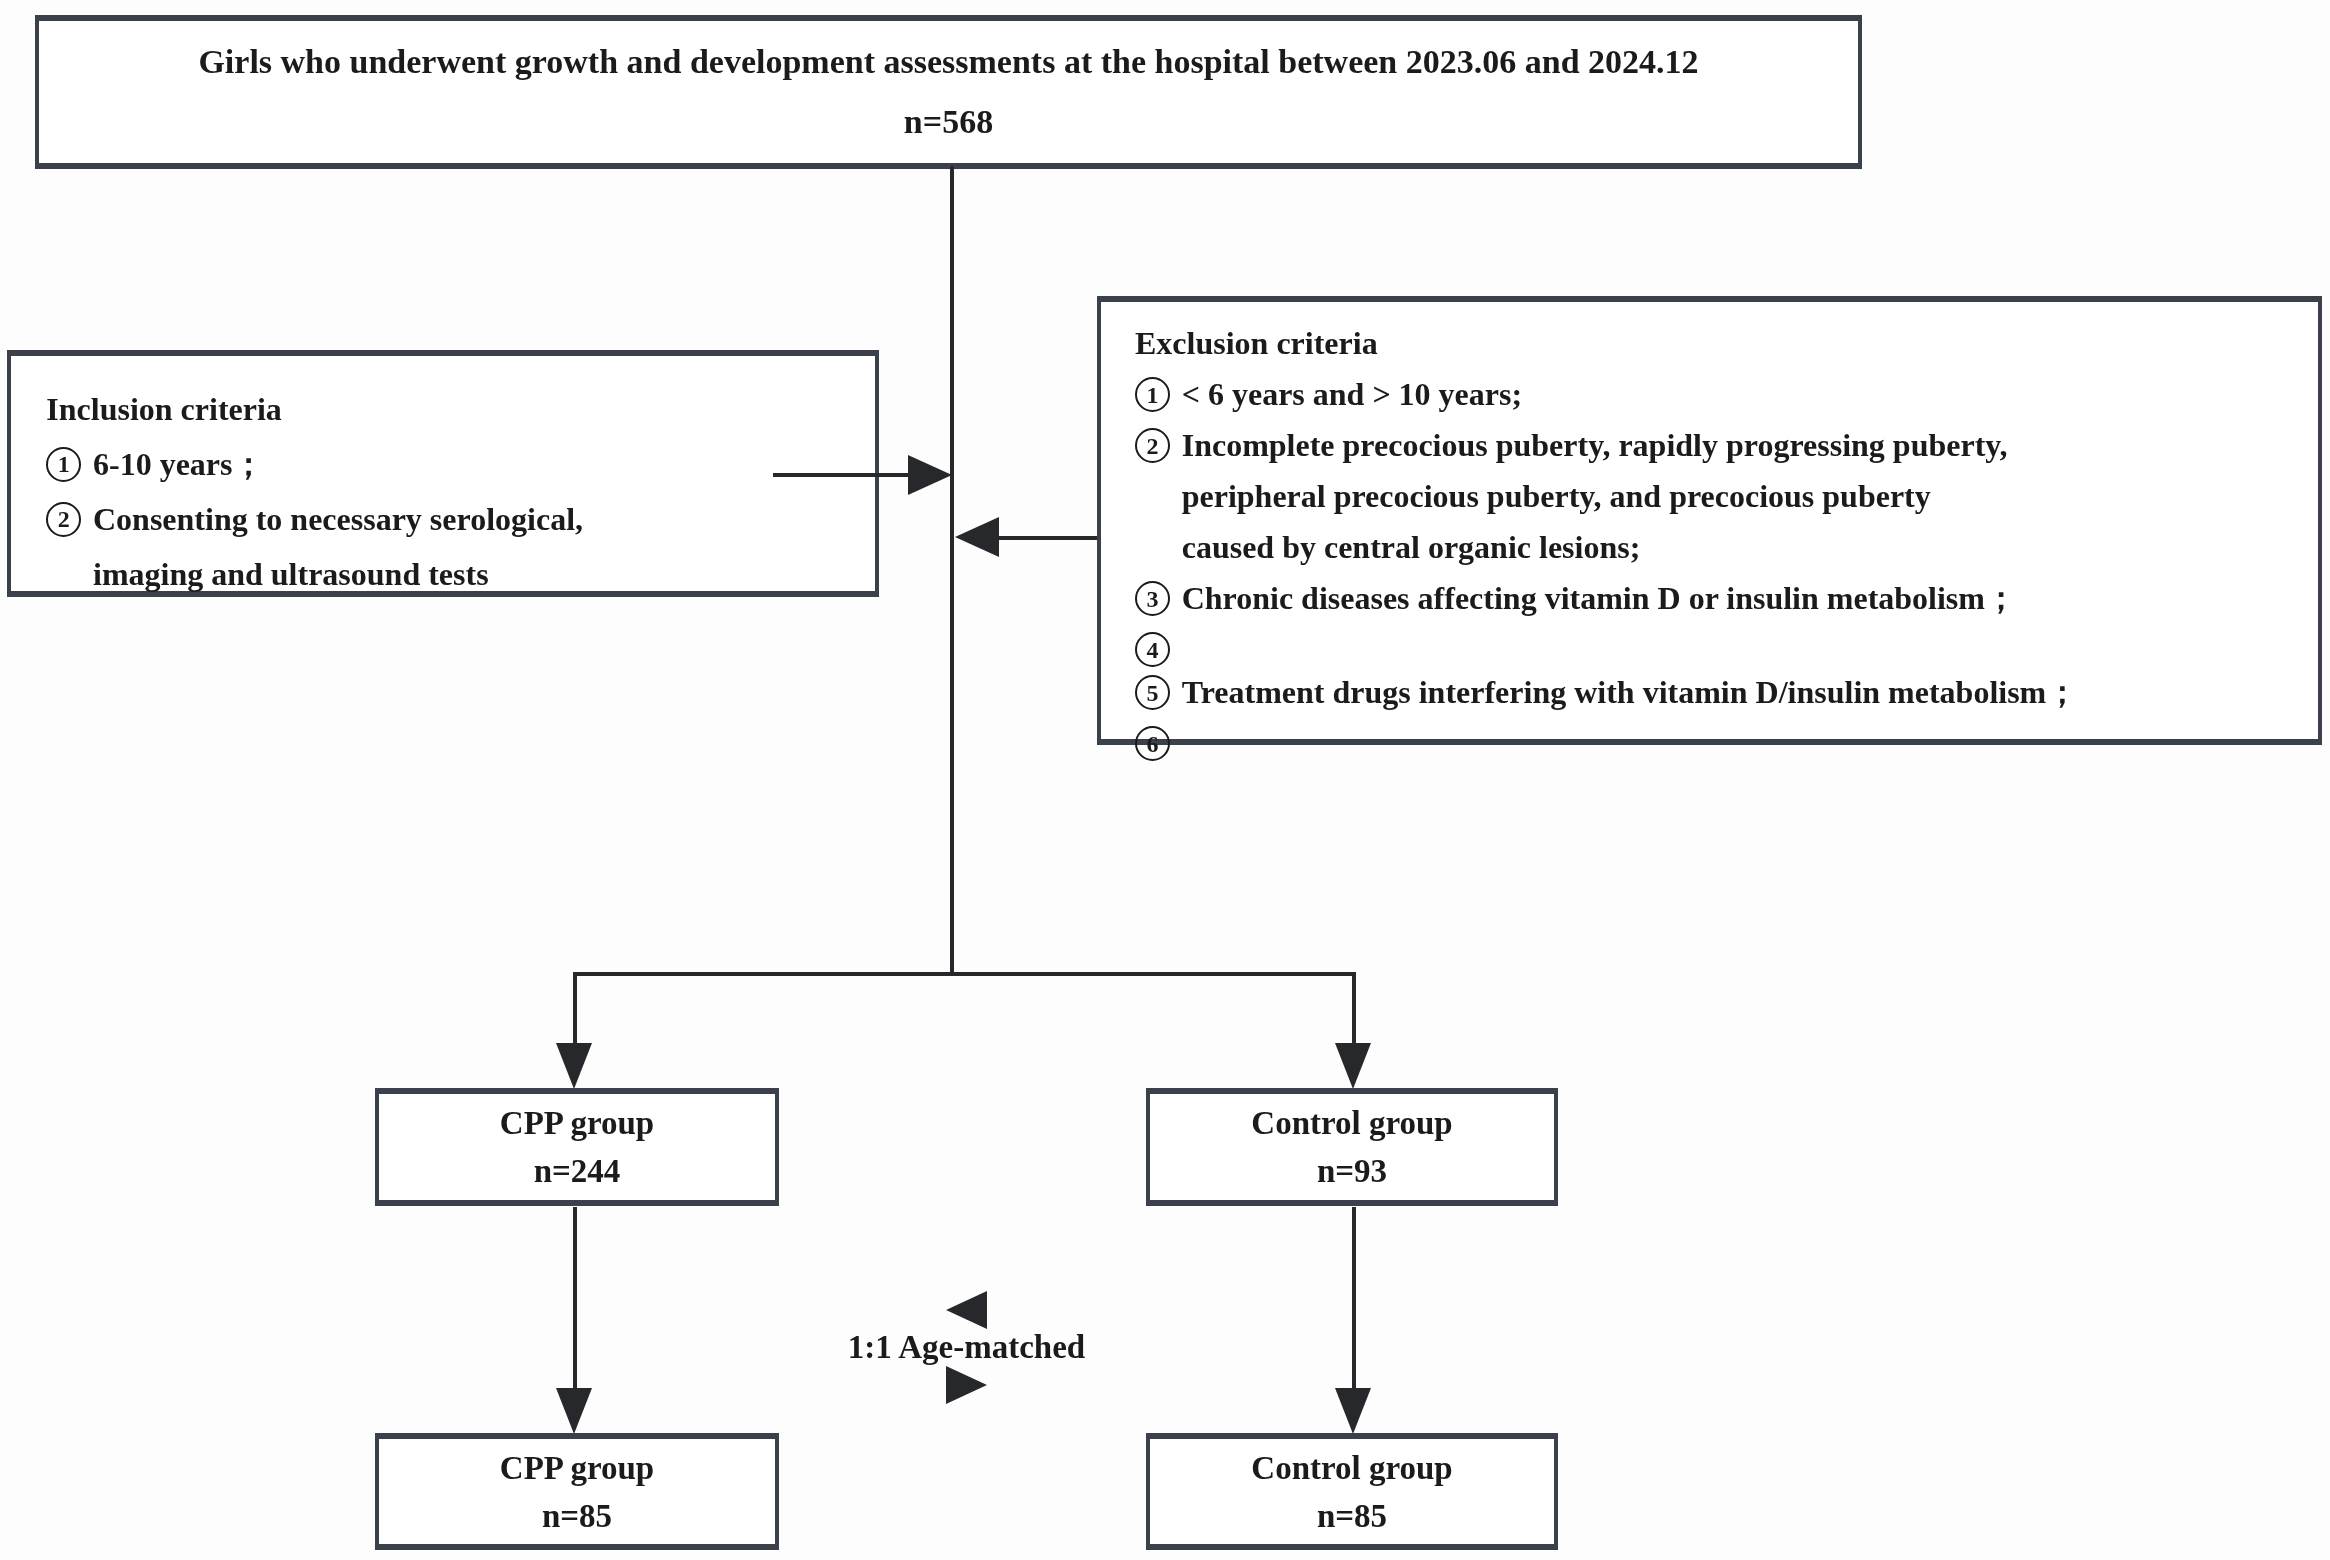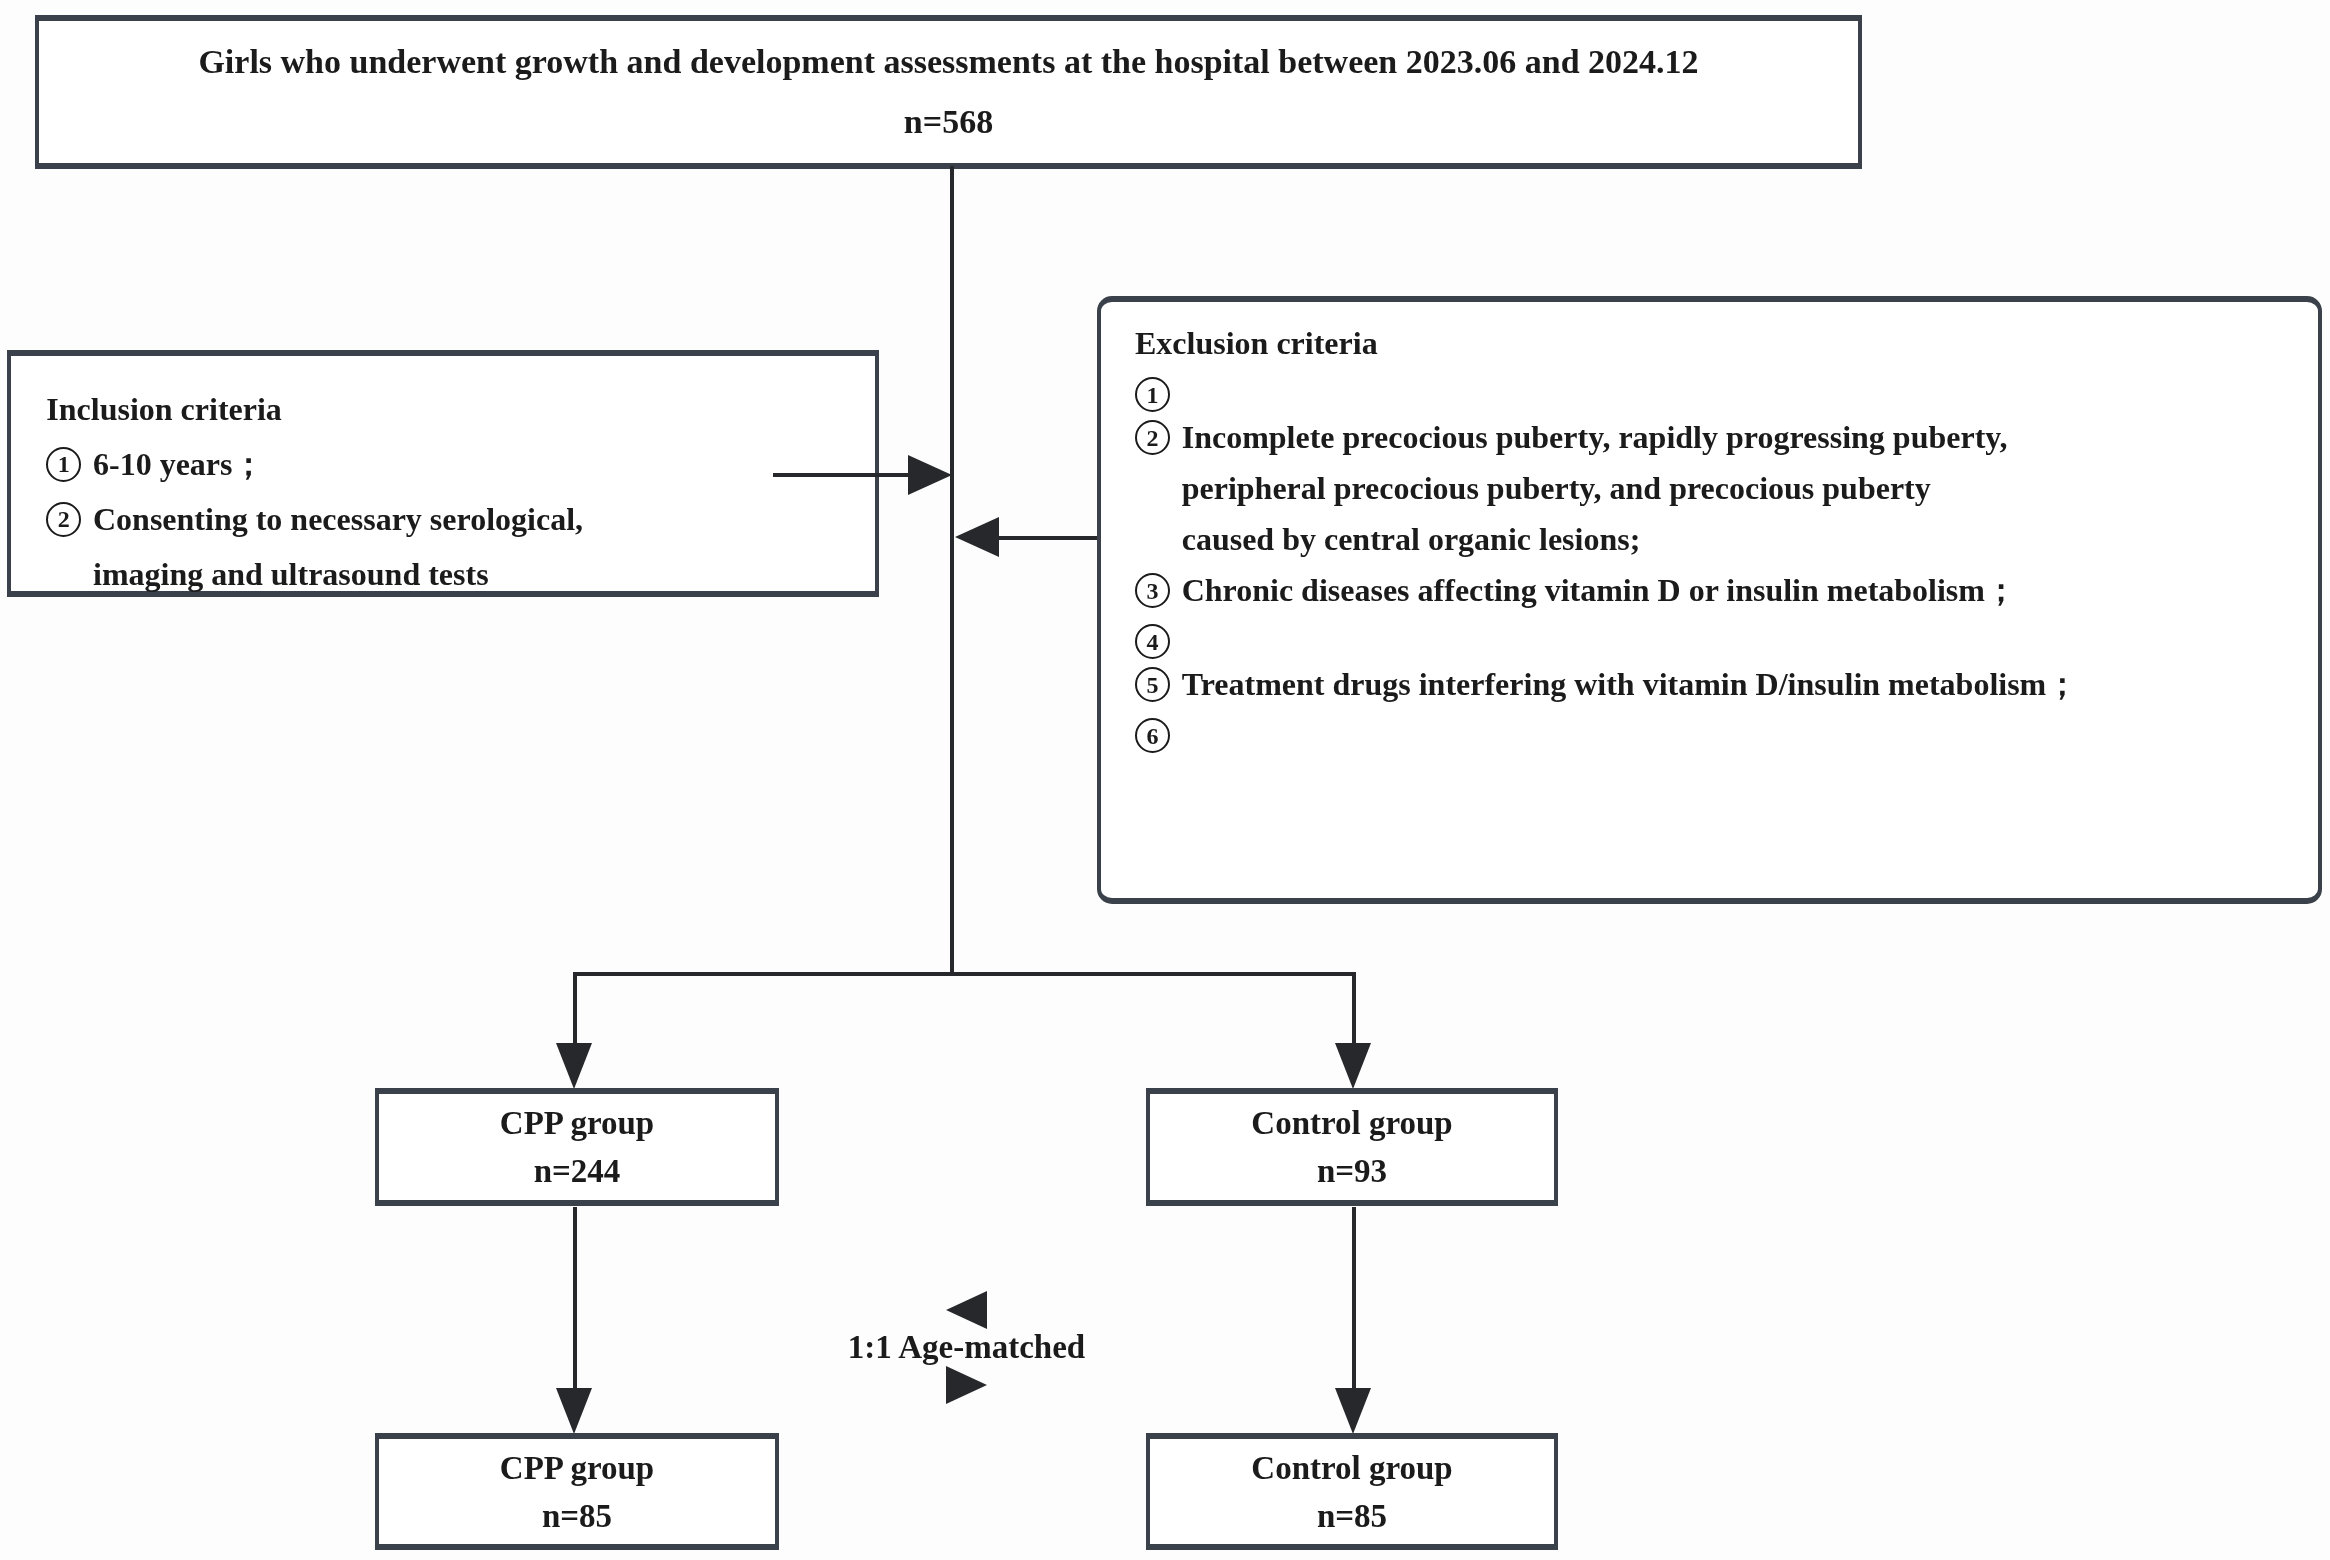--- a/index.html
+++ b/index.html
@@ -25,21 +25,21 @@
     display: flex;
     flex-direction: column;
     align-items: center;
     justify-content: center;
     text-align: center;
   }
   .top-box { left: 35px; top: 14.7px; width: 1827px; height: 154px; font-size: 34px; line-height: 60px; padding: 0 29px; }
   .group-box { font-size: 33px; line-height: 48px; text-align: right; }
   .criteria { font-size: 32px; }
   .inclusion-box { left: 7.3px;   top: 350px; width: 872px; height: 247px; padding: 26.4px 18.3px 0 35px; line-height: 55px; }
-  .exclusion-box { left: 1097px; top: 296px; width: 1225px; height: 608px; padding: 16px 13.2px 0 34px; line-height: 51px; border-radius: 15px; }
+  .exclusion-box { left: 1097px; top: 296px; width: 1225px; height: 449px; padding: 16px 13.2px 0 34px; line-height: 51px; }
   .item { display: flex; align-items: flex-start; }
   .circ {
     flex: 0 0 auto;
     width: 35px; height: 35px;
     border: 2.9px solid #1b1b1b;
     border-radius: 50%;
     display: flex; align-items: center; justify-content: center;
     font-size: 24px; line-height: 1;
     margin-right: 11.7px;
     box-sizing: border-box;
@@ -89,20 +89,21 @@
   <div class="line" style="left:773px; top:473px; width:135px; height:3.7px;"></div>
   <div class="arr arr-right" style="left:908px; top:455px;"></div>
 
   <div class="arr arr-left" style="left:955px; top:517px;"></div>
   <div class="line" style="left:999px; top:536px; width:98px; height:3.7px;"></div>
 
   <div class="box criteria exclusion-box">
     <div>Exclusion criteria</div>
     <div class="item">
       <span class="circ">1</span>
+      <span class="item-text">&lt; 6 years and &gt; 10 years;</span>
     </div>
     <div class="item">
       <span class="circ">2</span>
       <span class="item-text">Incomplete precocious puberty, rapidly progressing puberty,
 peripheral precocious puberty, and precocious puberty
 caused by central organic lesions;</span>
     </div>
     <div class="item">
       <span class="circ">3</span>
       <span class="item-text">Chronic diseases affecting vitamin D or insulin metabolism；</span>

